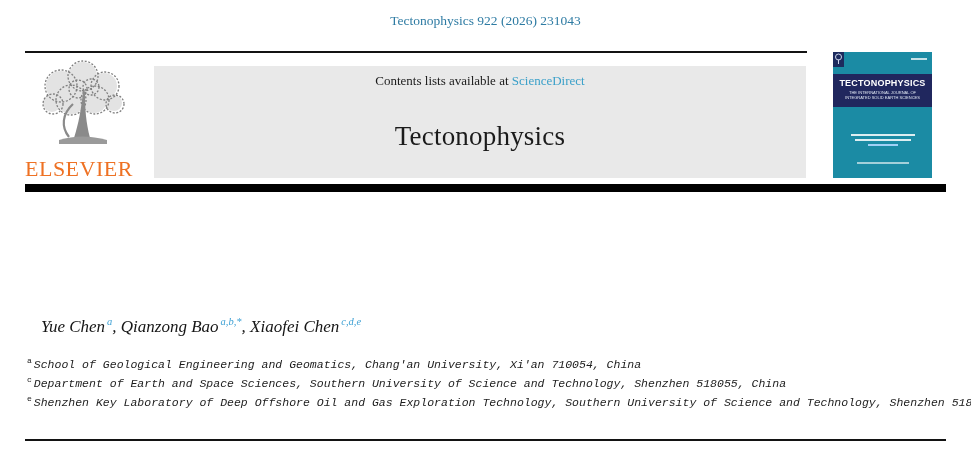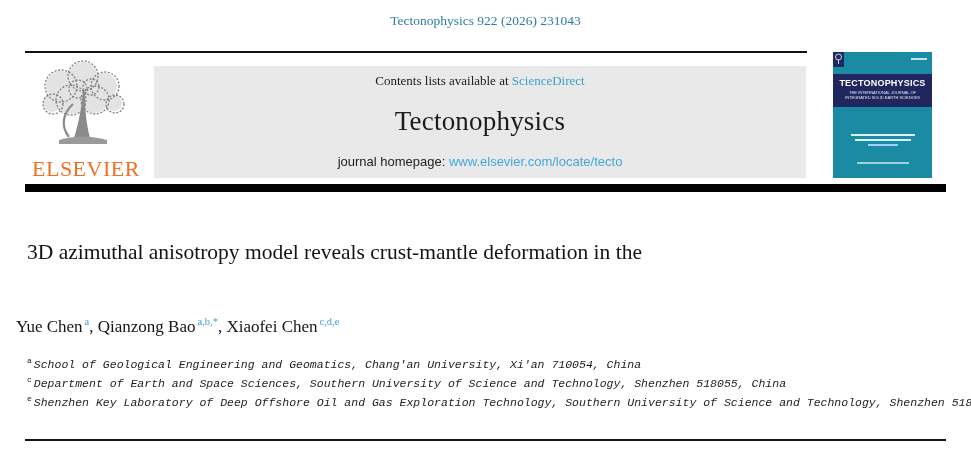--- a/index.html
+++ b/index.html
@@ -18,29 +18,29 @@
   
   .rule-top    { position:absolute; left:25px; top:51px;  width:782px; height:2px; background:#131313; }
   .bar-thick   { position:absolute; left:25px; top:184px; width:921px; height:8px; background:#000000; }
   .rule-bottom { position:absolute; left:25px; top:439px; width:921px; height:2px; background:#131313; }
 
   
   .logo-block { position:absolute; left:25px; top:56px; width:114px; height:124px; }
   .tree-wrap  { width:100px; height:99px; margin-left:6px; }
   .wordmark {
     margin-top:1px; font-size:22px; color:#ee7123; letter-spacing:0.5px;
-    font-family:"Liberation Serif", serif; white-space:nowrap;margin-left:7px;
+    font-family:"Liberation Serif", serif; white-space:nowrap;
   }
 
   
   .masthead {
     position:absolute; left:154px; top:66px; width:652px; height:112px;
     background:#e9e9e9; text-align:center;
     display:flex; flex-direction:column; justify-content:space-between;
-    padding:7px 0 9px; box-sizing:border-box;
+    padding:7px 0 26px; box-sizing:border-box;
   }
   .contents-line { font-size:13px; color:#1a1a1a; }
   .sciencedirect { color:#3ba0c9; cursor:pointer; }
   .journal-name  { font-size:27px; color:#1b1b1b; letter-spacing:0.2px; }
   .homepage-line { font-family:"Liberation Sans", sans-serif; font-size:13px; color:#222222; }
   .homepage-url  { color:#45a7dc; cursor:pointer; }
 
   
   .cover { position:absolute; left:833px; top:52px; width:99px; height:126px; background:#1b8ba4; }
   .cover-mini-logo { position:absolute; left:0; top:0; width:11px; height:15px; background:#1d2b5e; }
@@ -61,21 +61,21 @@
   .cover-editors .b2 { width:56px; }
   .cover-editors .b3 { width:30px; background:rgba(176,216,255,.9); }
   .cover-avail { position:absolute; top:110px; left:50%; transform:translateX(-50%);
     width:52px; height:2px; background:rgba(255,255,255,.6); }
 
   
   .article-title {
     position:absolute; left:27px; top:237px; width:800px;
     font-size:21.5px; line-height:30px; color:#141414;
   }
-  .authors { position:absolute; left:16px; top:316px; font-size:17px; color:#151515; white-space:nowrap; }
+  .authors { position:absolute; left:41px; top:316px; font-size:17px; color:#151515; white-space:nowrap;font-style:italic; }
   .authors sup.author-sup { color:#3da0d4; font-size:10.5px; margin-left:2px; cursor:pointer; }
   .affiliations { position:absolute; left:27px; top:353px; font-size:11.5px;
     font-style:italic; color:#1c1c1c;font-family:Liberation Mono, monospace; }
   .affil-line { line-height:15px; white-space:nowrap; }
   .affil-line sup { font-style:normal; font-size:8px; margin-right:2px; }
 </style>
 </head>
 <body>
 
 <div class="citation">Tectonophysics 922 (2026) 231043</div>
@@ -111,23 +111,20 @@
     </svg>
   </div>
   <div class="wordmark">ELSEVIER</div>
 </div>
 
 <div class="masthead">
   <div class="contents-line">
     <span>Contents lists available at </span><span class="sciencedirect">ScienceDirect</span>
   </div>
   <div class="journal-name">Tectonophysics</div>
-  <div class="homepage-line">
-    <span>journal homepage: </span><span class="homepage-url">www.elsevier.com/locate/tecto</span>
-  </div>
 </div>
 
 <div class="cover">
   <div class="cover-mini-logo">
     <svg width="11" height="15" viewBox="0 0 11 15">
       <circle cx="5.5" cy="5" r="3" fill="none" stroke="#cdd5ea" stroke-width="1"></circle>
       <line x1="5.5" y1="7.5" x2="5.5" y2="12" stroke="#cdd5ea" stroke-width="1"></line>
     </svg>
   </div>
   <div class="cover-issn"></div>
@@ -138,21 +135,21 @@
   <div class="cover-editors">
     <div class="bar b1"></div>
       <div class="bar b2"></div>
       <div class="bar b3"></div>
   </div>
   <div class="cover-avail"></div>
 </div>
 
 <div class="bar-thick"></div>
 
-<h1 class="article-title" style="margin:0; font-weight:normal;"><span>3D azimuthal anisotropy model reveals crust-mantle deformation in the</span><br></h1>
+<h1 class="article-title" style="margin:0; font-weight:normal;"><br></h1>
 
 <div class="authors"><span>Yue Chen</span><sup class="author-sup">a</sup><span>, </span><span>Qianzong Bao</span><sup class="author-sup">a,b,*</sup><span>, </span><span>Xiaofei Chen</span><sup class="author-sup">c,d,e</sup></div>
 
 <div class="affiliations">
     <div class="affil-line"><sup>a</sup>School of Geological Engineering and Geomatics, Chang'an University, Xi'an 710054, China</div>
     <div class="affil-line"><sup>c</sup>Department of Earth and Space Sciences, Southern University of Science and Technology, Shenzhen 518055, China</div>
     <div class="affil-line"><sup>e</sup>Shenzhen Key Laboratory of Deep Offshore Oil and Gas Exploration Technology, Southern University of Science and Technology, Shenzhen 518055, China</div>
   </div>
 
 <div class="rule-bottom"></div>

